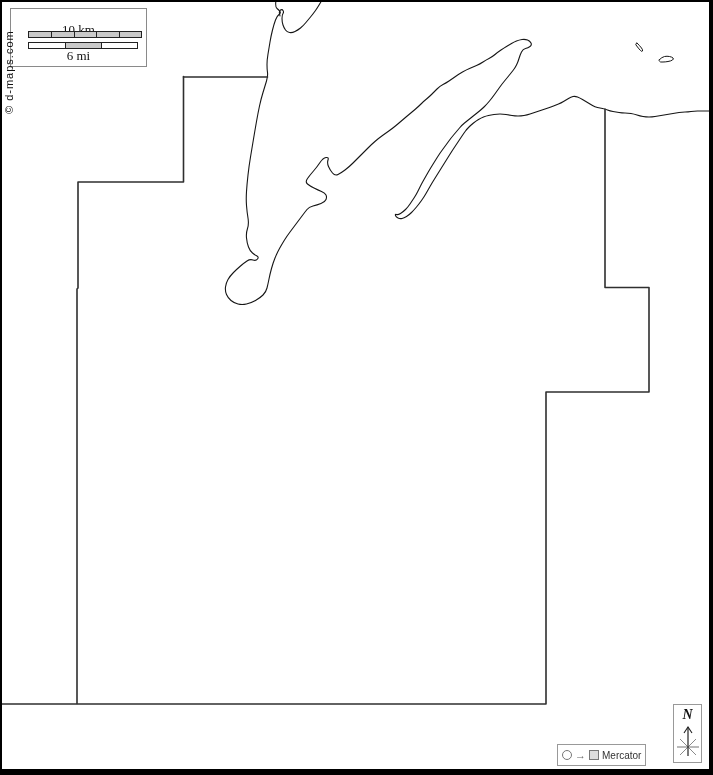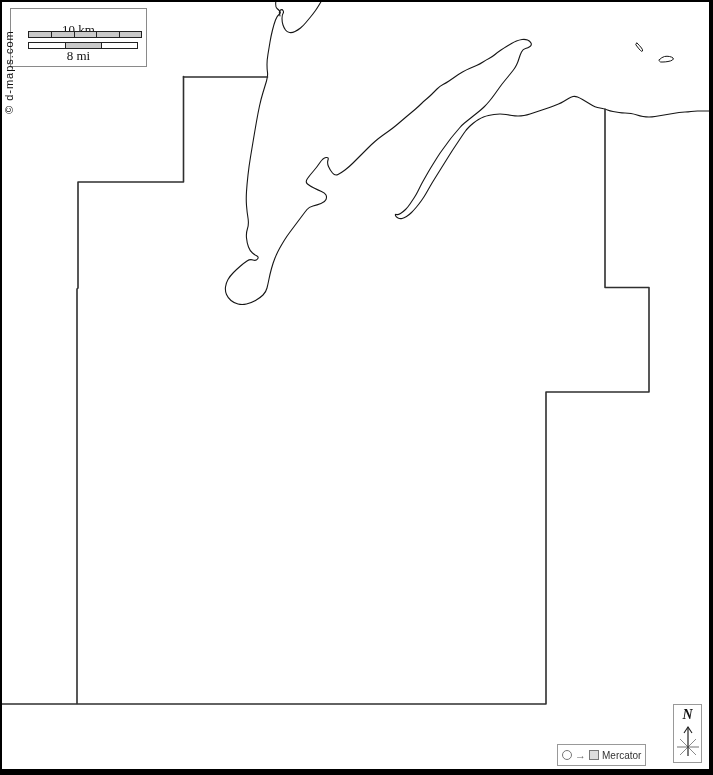--- a/index.html
+++ b/index.html
@@ -67,21 +67,21 @@
         <div class="tick" style="left: 20%;"></div>
         <div class="tick" style="left: 40%;"></div>
         <div class="tick" style="left: 60%;"></div>
         <div class="tick" style="left: 80%;"></div>
       </div>
     <div class="bar mi-bar">
         <div class="mi-mid" style="left: 33.3333%; width: 33.3333%;"></div>
         <div class="tick" style="left: 33.3333%;"></div>
         <div class="tick" style="left: 66.6667%;"></div>
       </div>
-    <div class="scale-label mi">8 mi</div>
+    <div class="scale-label mi">6 mi</div>
   </div>
 
   <div class="credit">© d-maps.com</div>
 
   <div class="proj-box">
     <span class="circle-icon"></span>
     <span class="arrow-glyph">→</span>
     <span class="square-icon"></span>
     <span class="proj-label">Mercator</span>
   </div>

